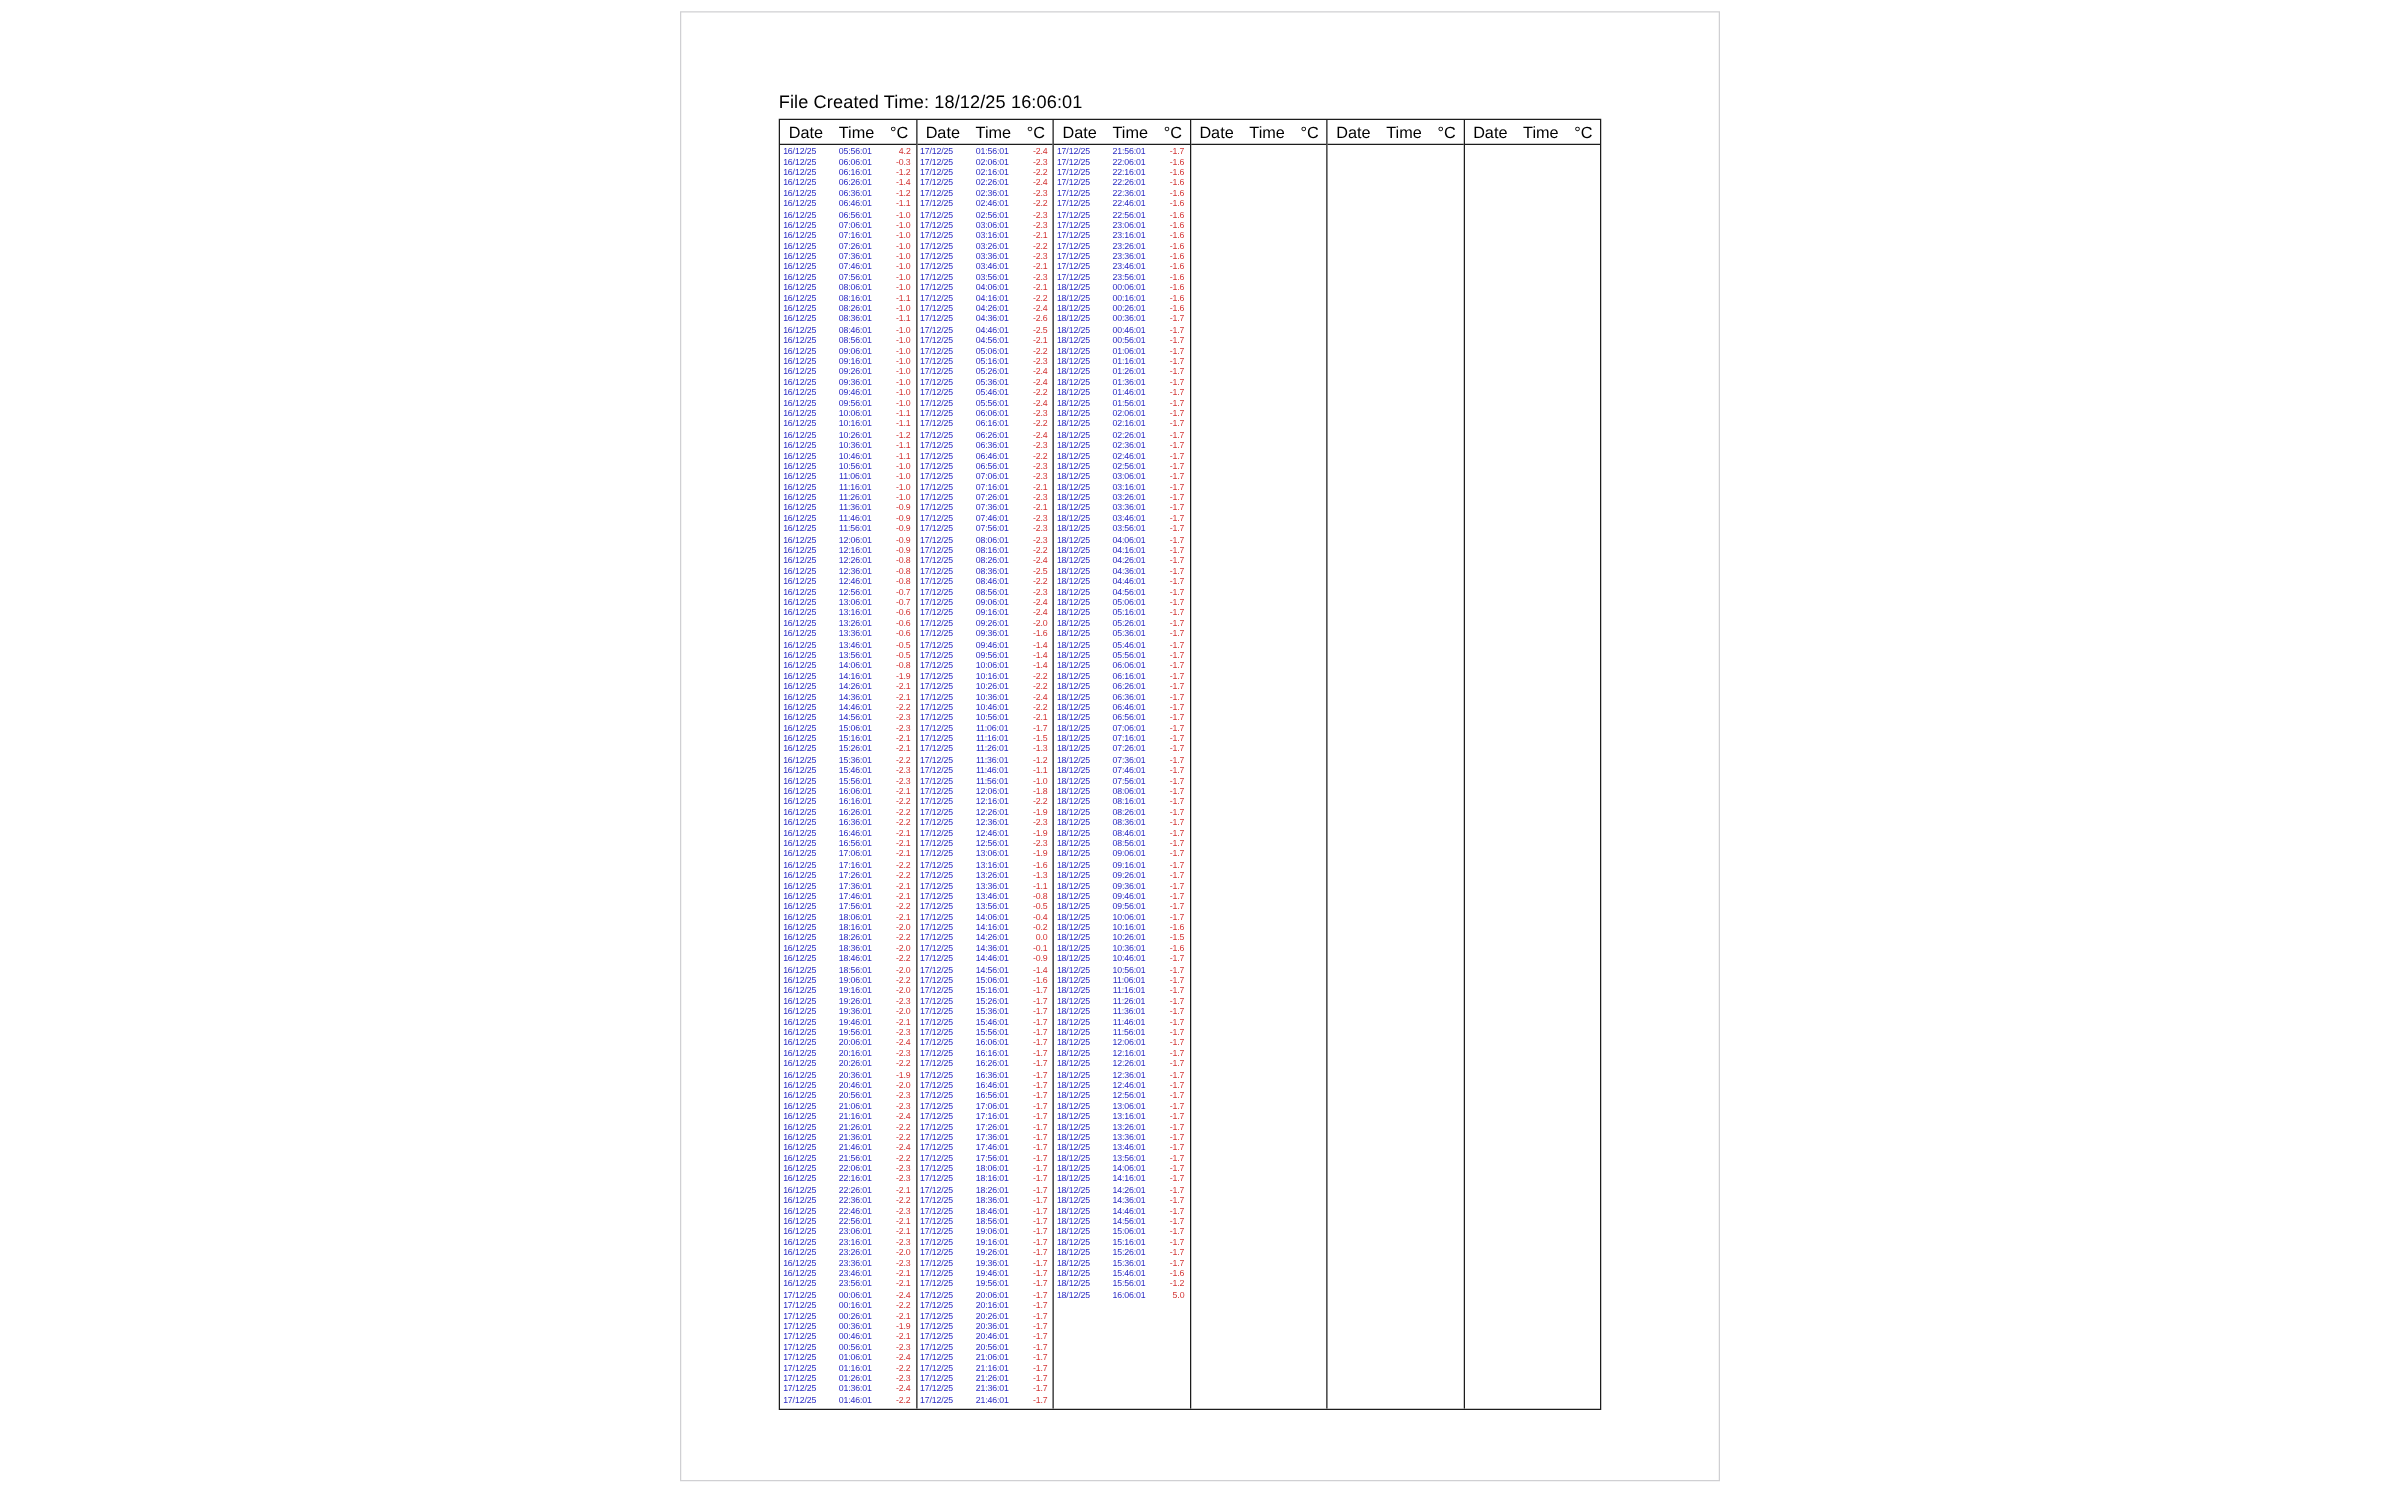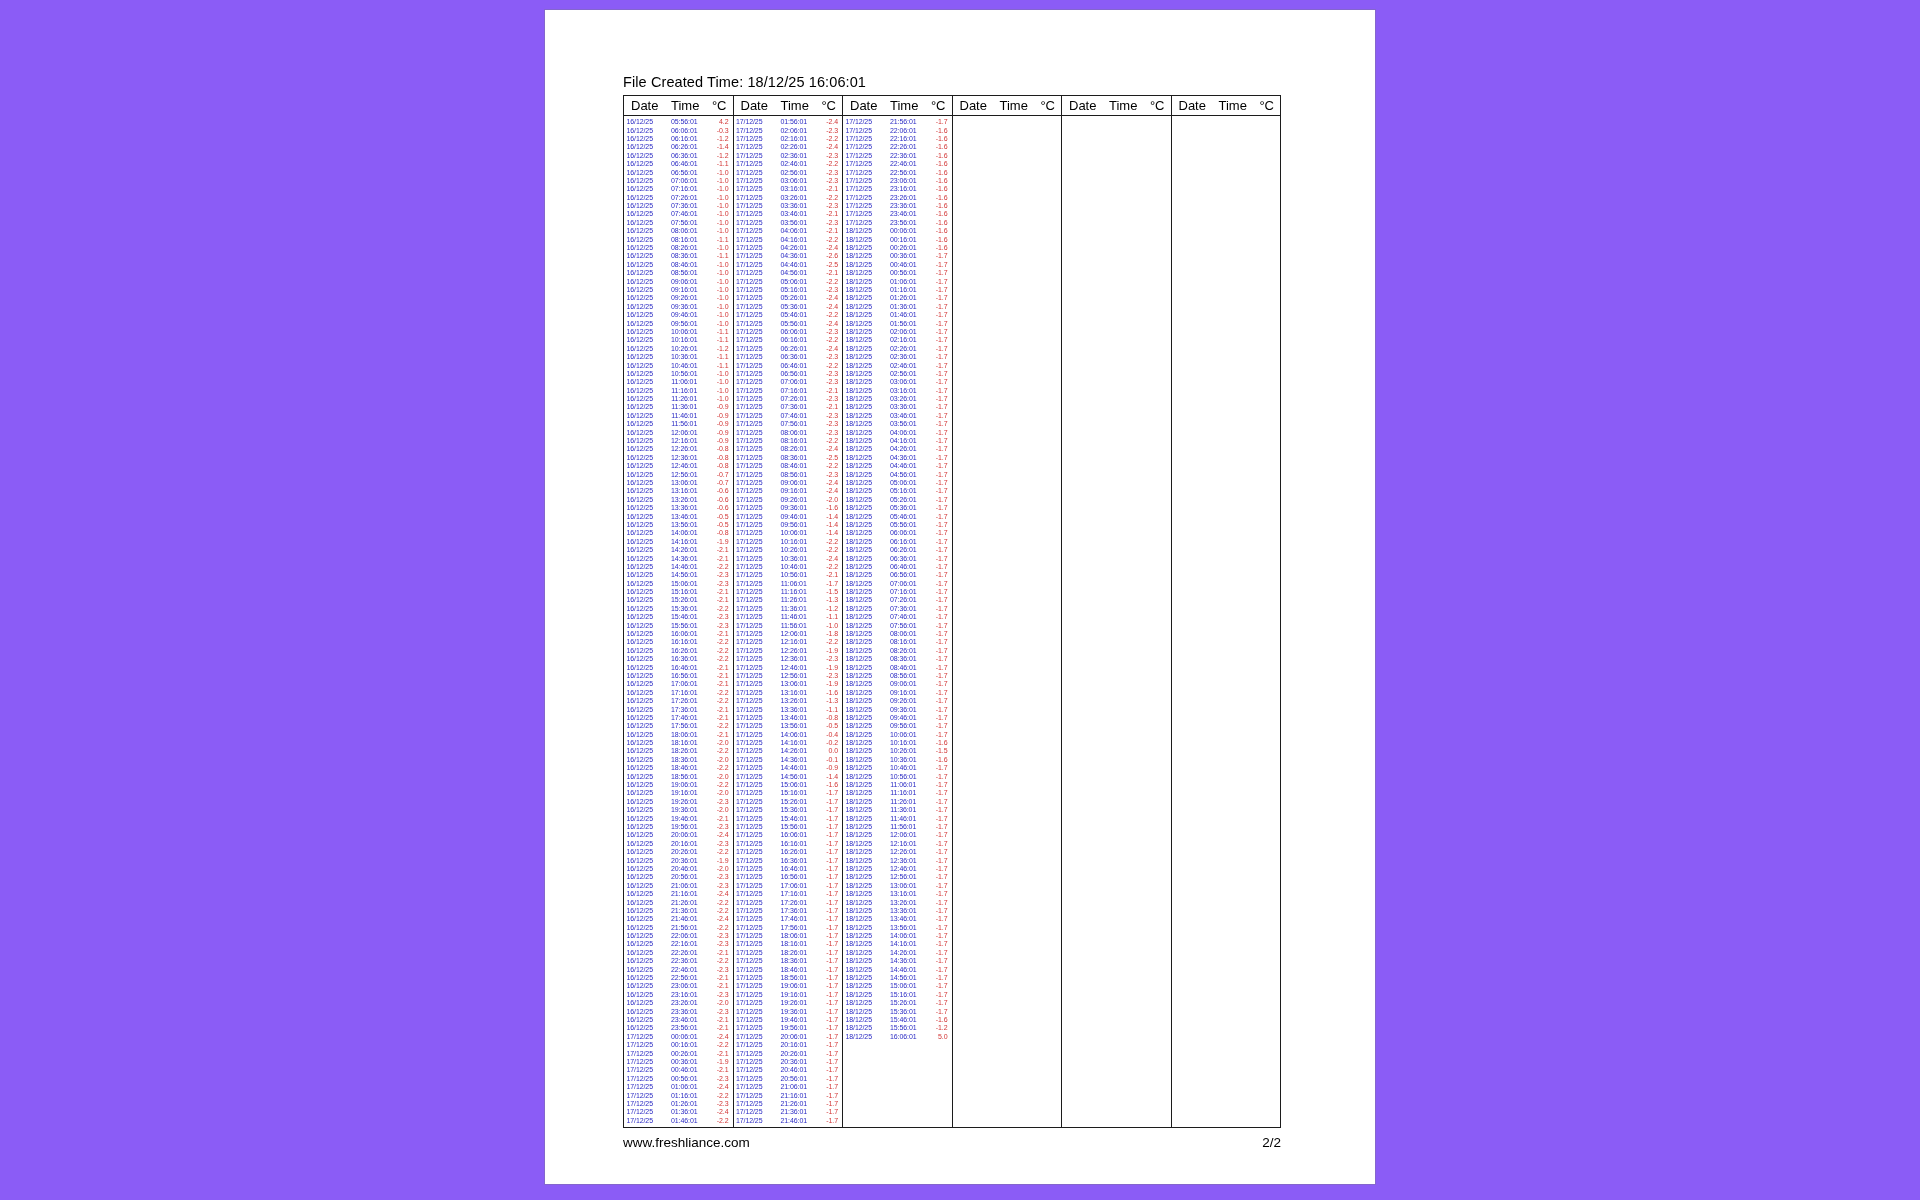--- a/index.html
+++ b/index.html
@@ -1,18 +1,18 @@
 <!DOCTYPE html>
 <html><head>
 <meta charset="utf-8">
 <style>
   * { margin:0; padding:0; box-sizing:border-box; }
   html,body { width:1920px; height:1200px; overflow:hidden; }
   body { font-family:"Liberation Sans", sans-serif; background:#14151b; }
-  .viewport { position:absolute; left:0; top:0; width:1920px; height:1200px; background:#8b5cf6; }
+  .viewport { position:absolute; left:0; top:0; width:1920px; height:1200px; background:#ffffff; }
   .page { position:absolute; left:545px; top:10px; width:830px; height:1174px; background:#ffffff;
           box-shadow:0 0 0 1px rgba(120,120,130,0.35); }
   .doc-title { position:absolute; left:78px; top:64px; font-size:14.5px; color:#000; letter-spacing:0.1px; }
   .log-table { position:absolute; left:78px; top:85px; width:658px; height:1033px;
                border:1px solid #1c1c1c; display:flex; overflow:hidden; }
   .group { flex:1 1 0; border-right:1px solid #1c1c1c; display:flex; flex-direction:column; min-width:0; }
   .group:last-child { border-right:none; }
   .ghead { height:20px; flex:0 0 20px; border-bottom:1px solid #1c1c1c; display:flex; align-items:center;
            font-size:13px; color:#000; padding:0 6px 0 7px; }
   .ghead .hd { flex:0 0 auto; }
@@ -1828,18 +1828,14 @@
         </div>
         <div class="group">
           <div class="ghead">
             <span class="hd">Date</span>
             <span class="ht">Time</span>
             <span class="hc">°C</span>
           </div>
           <div class="rows"></div>
         </div>
       </div>
-    <div class="footer">
-      <span>www.freshliance.com</span>
-      <span>2/2</span>
-    </div>
   </div>
 </div>
 
 </body></html>

